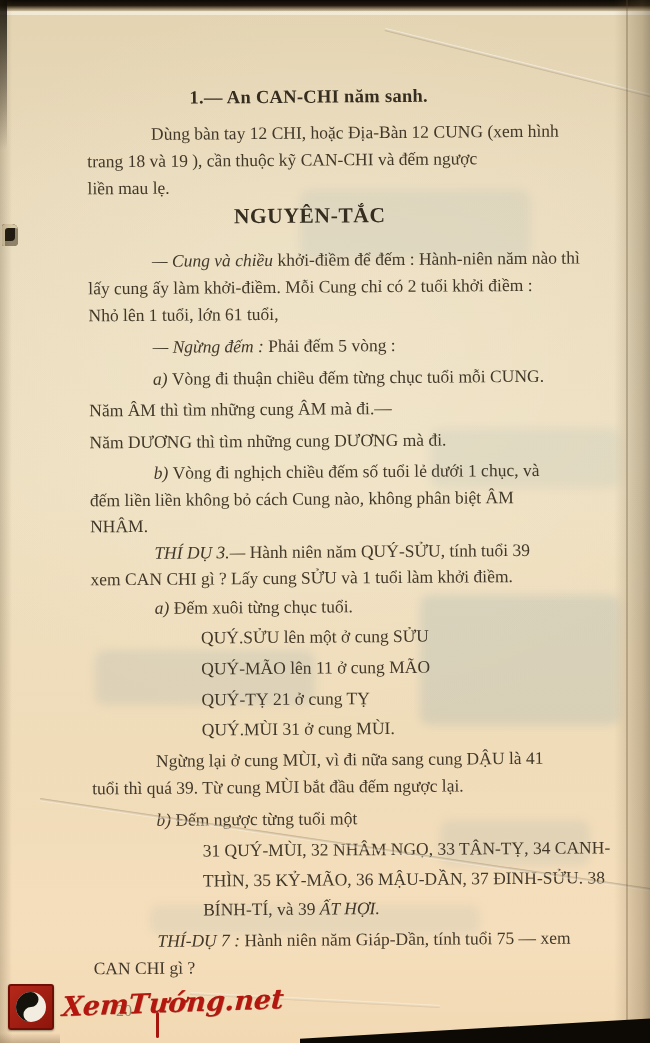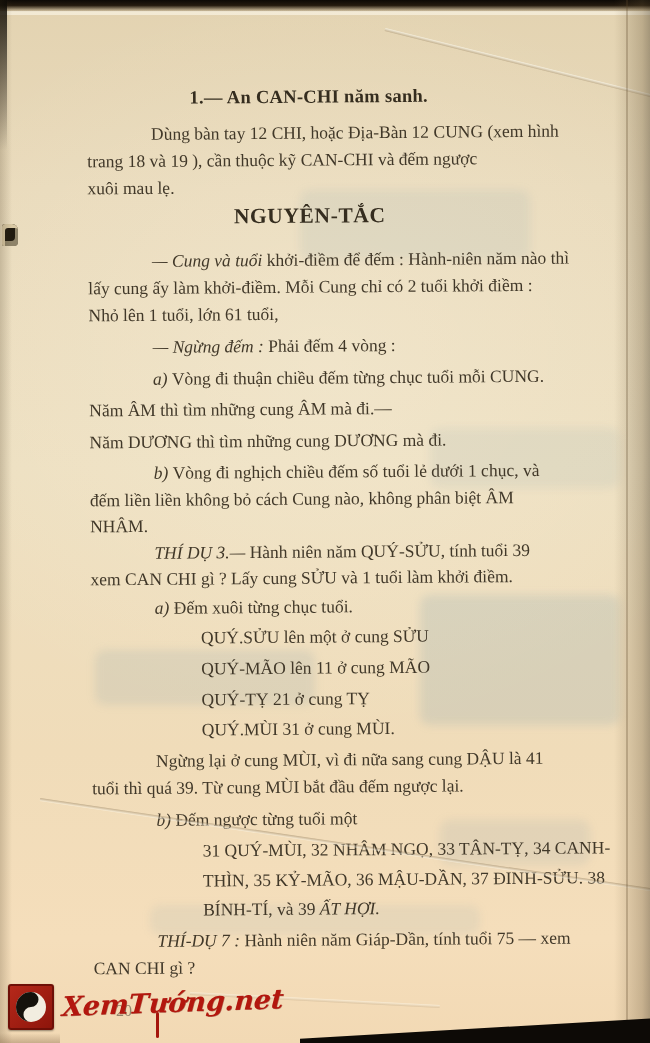--- a/index.html
+++ b/index.html
@@ -80,29 +80,29 @@
   <div class="smudge sm6"></div>
 
   <div class="page-num">20</div>
 
   <div class="text-block">
 
     <p class="ln c bold title" style="top:86px">1.— An CAN-CHI năm sanh.</p>
 
     <p class="ln indent" style="top:122px">Dùng bàn tay 12 CHI, hoặc Địa-Bàn 12 CUNG (xem hình</p>
     <p class="ln flush" style="top:149px">trang 18 và 19 ),  cần thuộc kỹ CAN-CHI và đếm ngược</p>
-    <p class="ln flush" style="top:176px">xuôi mau lẹ.</p>
+    <p class="ln flush" style="top:176px">liền mau lẹ.</p>
 
     <p class="ln c bold section" style="top:205px">NGUYÊN-TẮC</p>
 
-    <p class="ln indent" style="top:249px"><span class="it">— Cung và tuổi </span><span>khởi-điềm để đếm : Hành-niên năm nào thì</span></p>
+    <p class="ln indent" style="top:249px"><span class="it">— Cung và chiều </span><span>khởi-điềm để đếm : Hành-niên năm nào thì</span></p>
     <p class="ln flush" style="top:276px">lấy cung ấy làm khởi-điềm. Mỗi Cung chỉ có 2 tuổi khởi điềm :</p>
     <p class="ln flush" style="top:303px">Nhỏ lên 1 tuổi, lớn 61 tuổi,</p>
 
-    <p class="ln indent" style="top:335px"><span class="it">— Ngừng đếm : </span><span>Phải đếm 4 vòng :</span></p>
+    <p class="ln indent" style="top:335px"><span class="it">— Ngừng đếm : </span><span>Phải đếm 5 vòng :</span></p>
 
     <p class="ln indent" style="top:367px"><span class="it">a)  </span><span>Vòng đi thuận chiều đếm từng chục tuổi mỗi CUNG.</span></p>
     <p class="ln flush" style="top:398px">Năm ÂM thì tìm những cung ÂM mà đi.—</p>
     <p class="ln flush" style="top:430px">Năm DƯƠNG thì tìm những cung DƯƠNG mà đi.</p>
 
     <p class="ln indent" style="top:461px"><span class="it">b)  </span><span>Vòng đi nghịch chiều đếm số tuổi lẻ dưới 1 chục, và</span></p>
     <p class="ln flush" style="top:488px">đếm liền liền không bỏ cách Cung nào, không phân biệt ÂM</p>
     <p class="ln flush" style="top:514px">NHÂM.</p>
 
     <p class="ln indent" style="top:541px"><span class="it">THÍ DỤ 3.—  </span><span>Hành niên năm QUÝ-SỬU, tính tuổi 39</span></p>

